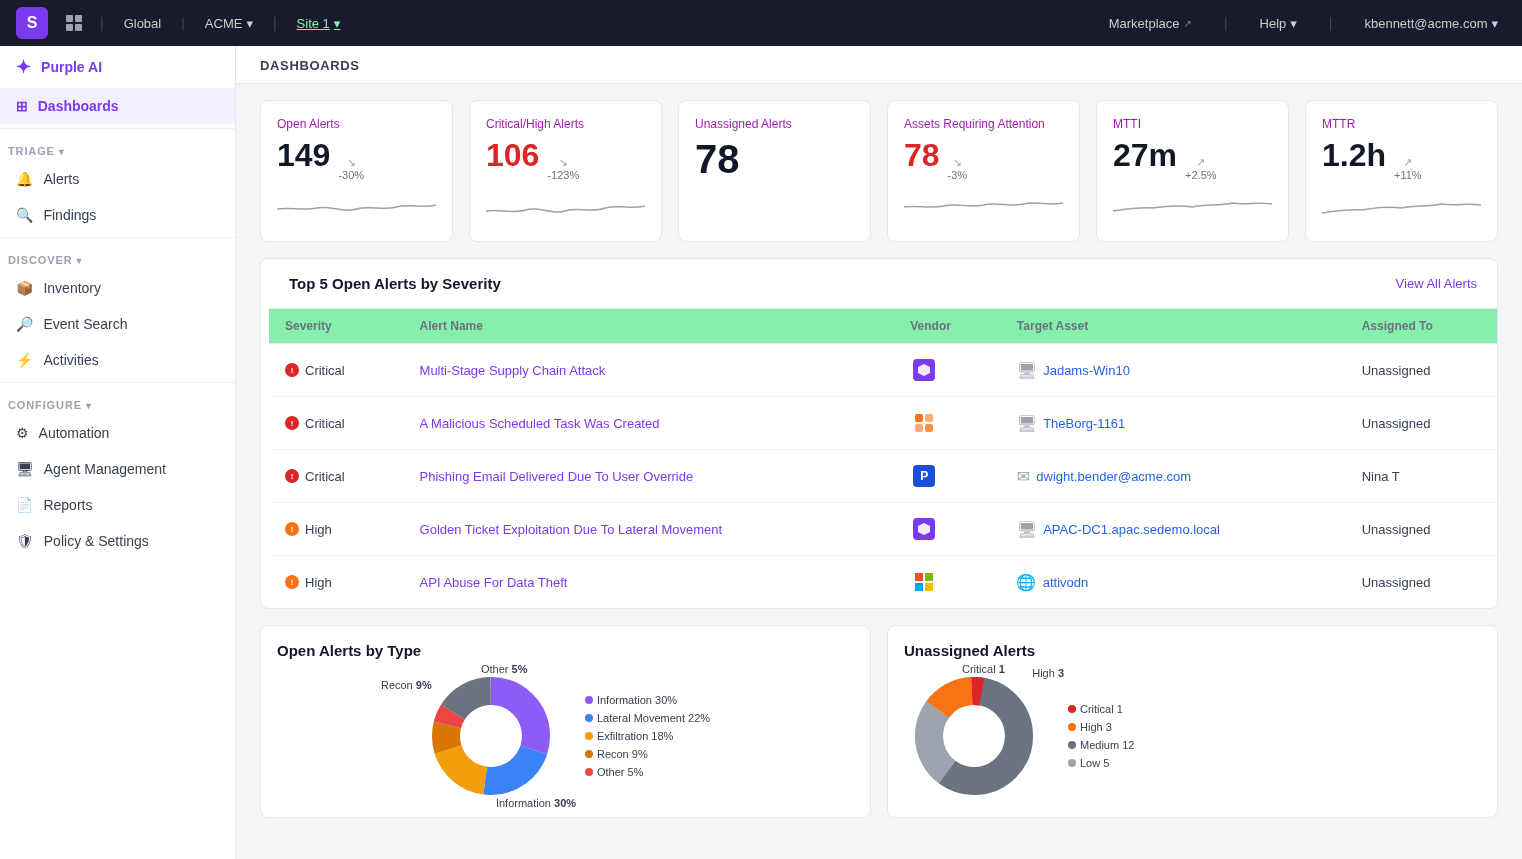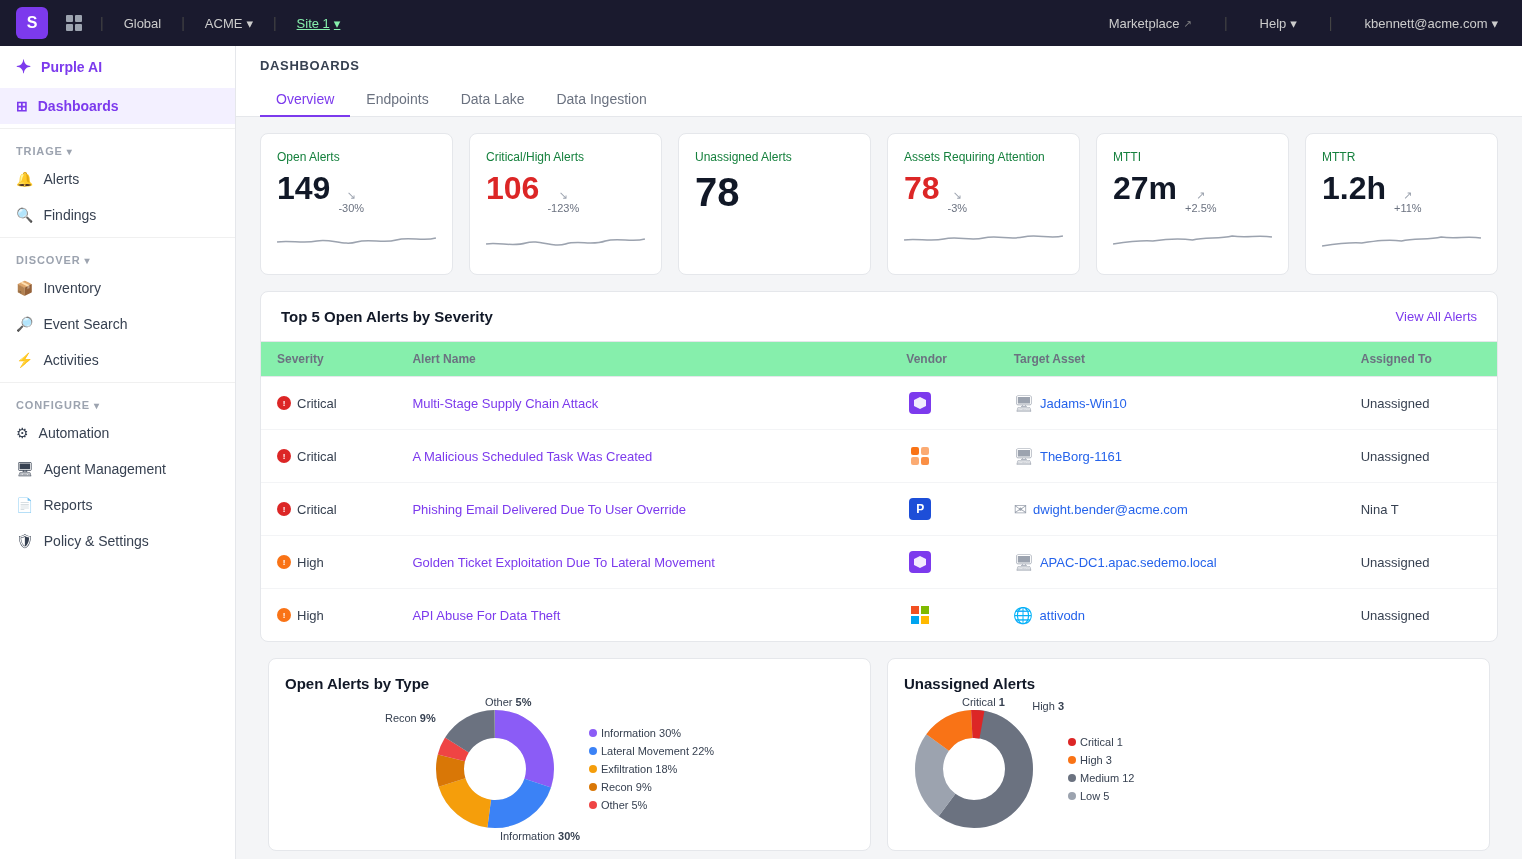--- a/index.html
+++ b/index.html
@@ -64,21 +64,21 @@
       color: #374151;
       cursor: pointer;
       font-size: 14px;
     }
     .sidebar-item.active {
       background: #f3f0ff;
       color: #7c3aed;
       font-weight: 600;
     }
     .sidebar-section {
-      padding: 12px 16px 4px;
+      padding: 12px 8px 4px;
       font-size: 11px;
       font-weight: 700;
       color: #9ca3af;
       letter-spacing: 0.08em;
       text-transform: uppercase;
       display: flex; align-items: center; gap: 4px;
     }
     .sidebar-section .chevron { font-size: 10px; }
     .sidebar-divider { height: 1px; background: #f0f0f0; margin: 4px 0; }
 
@@ -132,21 +132,21 @@
     .metric-card {
       background: #fff;
       border: 1px solid #e5e7eb;
       border-radius: 8px;
       padding: 16px;
       flex: 1;
       min-width: 0;
     }
     .metric-label {
       font-size: 12px;
-      color: #15803d;
+      color: #a21caf;
       font-weight: 500;
       margin-bottom: 8px;
     }
     .metric-value-row {
       display: flex; align-items: baseline; gap: 8px;
       margin-bottom: 4px;
     }
     .metric-value {
       font-size: 32px;
       font-weight: 700;
@@ -167,20 +167,21 @@
     }
     .metric-sparkline svg { width: 100%; height: 36px; }
 
     
     .section {
       background: #fff;
       border: 1px solid #e5e7eb;
       border-radius: 8px;
       margin: 0 24px 16px;
       overflow: hidden;
+      padding-left: 8px;
     }
     .section-header {
       display: flex; align-items: center; justify-content: space-between;
       padding: 16px 20px;
       border-bottom: 1px solid #e5e7eb;
     }
     .section-title {
       font-size: 15px;
       font-weight: 600;
       color: #111827;
@@ -236,21 +237,21 @@
     }
     .asset-link { color: #2563eb; text-decoration: none; }
     .asset-cell { display: flex; align-items: center; gap: 6px; }
     .asset-icon { font-size: 16px; color: #9ca3af; }
 
     
     .charts-row {
       display: grid;
       grid-template-columns: 1fr 1fr;
       gap: 16px;
-      margin: 0 32px 16px;
+      margin: 0 24px 16px;
     }
     .chart-card {
       background: #fff;
       border: 1px solid #e5e7eb;
       border-radius: 8px;
       padding: 16px;
       overflow: hidden;
     }
     .chart-title {
       font-size: 15px;
@@ -385,26 +386,20 @@
   <div class="sidebar-item">
     <span>🛡</span>
     <span>Policy &amp; Settings</span>
   </div>
 </aside>
 
 <main class="main">
 
   <div class="dash-header">
     <div class="dash-title">DASHBOARDS</div>
-    <div class="dash-tabs">
-      <div class="dash-tab active">Overview</div>
-      <div class="dash-tab">Endpoints</div>
-      <div class="dash-tab">Data Lake</div>
-      <div class="dash-tab">Data Ingestion</div>
-    </div>
   </div>
 
   <div class="metrics-row">
 
     <div class="metric-card">
       <div class="metric-label">Open Alerts</div>
       <div class="metric-value-row">
         <div class="metric-value">149</div>
         <div class="metric-change">
           <span class="arrow" style="color:#9ca3af;">↘</span>

